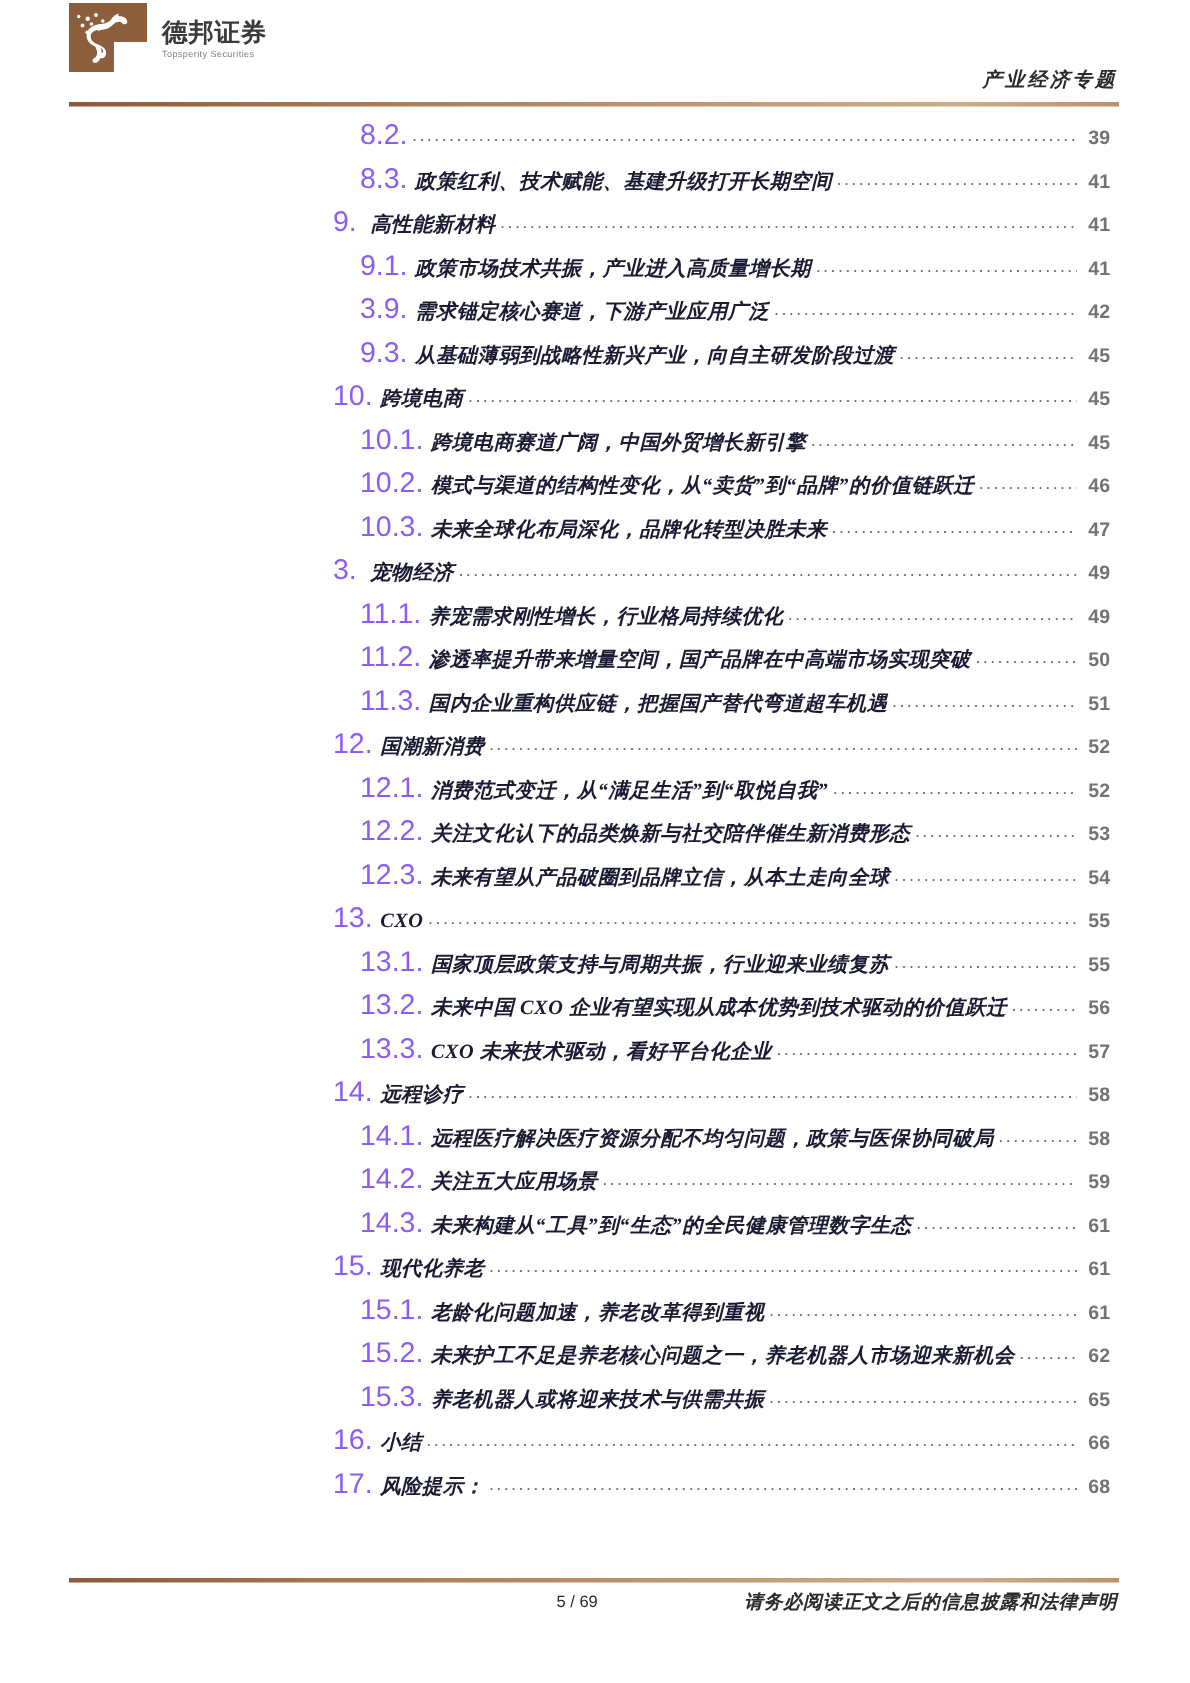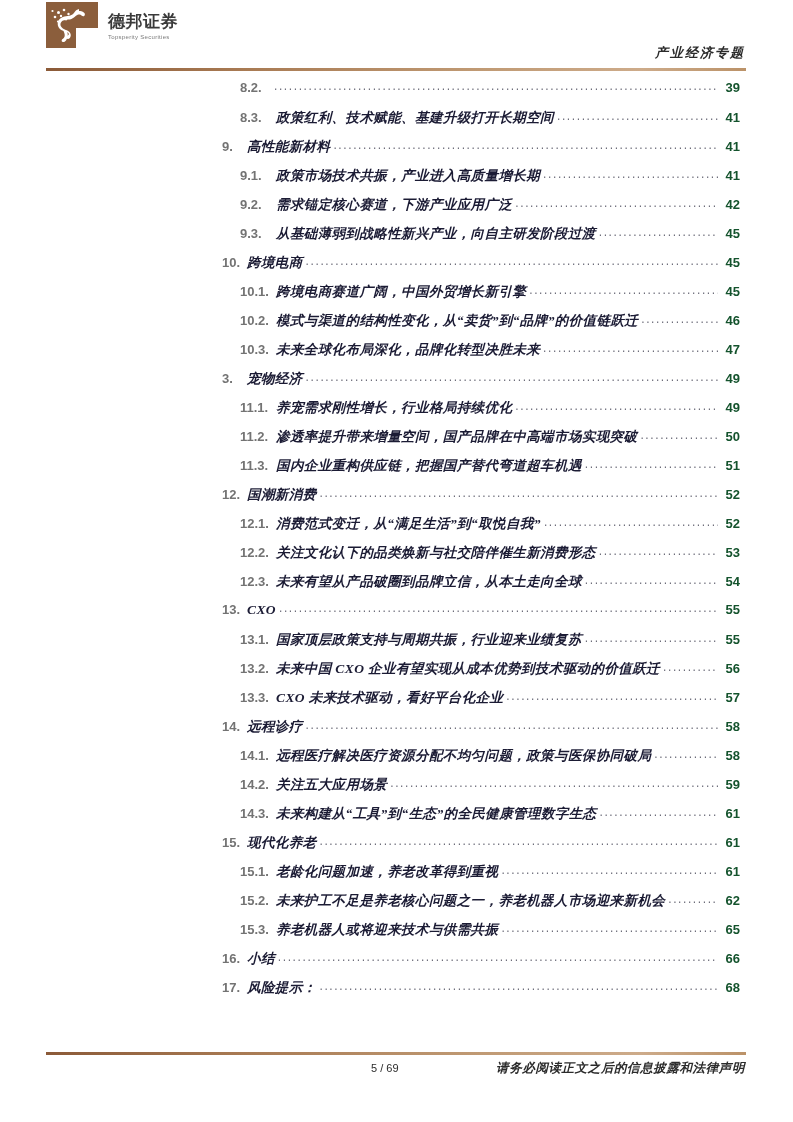--- a/index.html
+++ b/index.html
@@ -115,23 +115,23 @@
     font-size: 13.5px;
     white-space: nowrap;
   }
 
   .toc-row.lvl1 { padding-left: 222px; padding-right: 53px; }
   .toc-row.lvl2 { padding-left: 240px; padding-right: 53px; }
 
   .toc-num {
     font-family: "Liberation Sans", "DejaVu Sans", sans-serif;
     font-style: normal;
-    font-weight: bold;
-    font-size: 13px;
-    color: #737373;
+    font-weight: normal;
+    font-size: 19px;
+    color: #8b5cf6;
     flex: 0 0 auto;
   }
   .lvl1 .toc-num { min-width: 20px; }
   .lvl2 .toc-num { min-width: 31px; }
 
   .toc-label {
     flex: 0 0 auto;
     padding-left: 5px;
     letter-spacing: 0.4px;
   }
@@ -150,21 +150,21 @@
     color: #6b6b78;
     white-space: nowrap;
   }
 
   .toc-page {
     flex: 0 0 auto;
     font-family: "Liberation Sans", "DejaVu Sans", sans-serif;
     font-style: normal;
     font-weight: bold;
     font-size: 13px;
-    color: #14532d;
+    color: #737373;
     text-align: right;
     min-width: 20px;
   }
 
   
   .page-footer {
     position: absolute;
     left: 0;
     top: 1052px;
     width: 793px;
@@ -259,21 +259,21 @@
         <span class="toc-leader">...............................................................................................................................................................</span>
         <span class="toc-page">41</span>
       </div>
       <div class="toc-row lvl2">
         <span class="toc-num">9.1.</span>
         <span class="toc-label">政策市场技术共振，产业进入高质量增长期</span>
         <span class="toc-leader">...............................................................................................................................................................</span>
         <span class="toc-page">41</span>
       </div>
       <div class="toc-row lvl2">
-        <span class="toc-num">9.2.</span>
+        <span class="toc-num">3.9.</span>
         <span class="toc-label">需求锚定核心赛道，下游产业应用广泛</span>
         <span class="toc-leader">...............................................................................................................................................................</span>
         <span class="toc-page">42</span>
       </div>
       <div class="toc-row lvl2">
         <span class="toc-num">9.3.</span>
         <span class="toc-label">从基础薄弱到战略性新兴产业，向自主研发阶段过渡</span>
         <span class="toc-leader">...............................................................................................................................................................</span>
         <span class="toc-page">45</span>
       </div>

